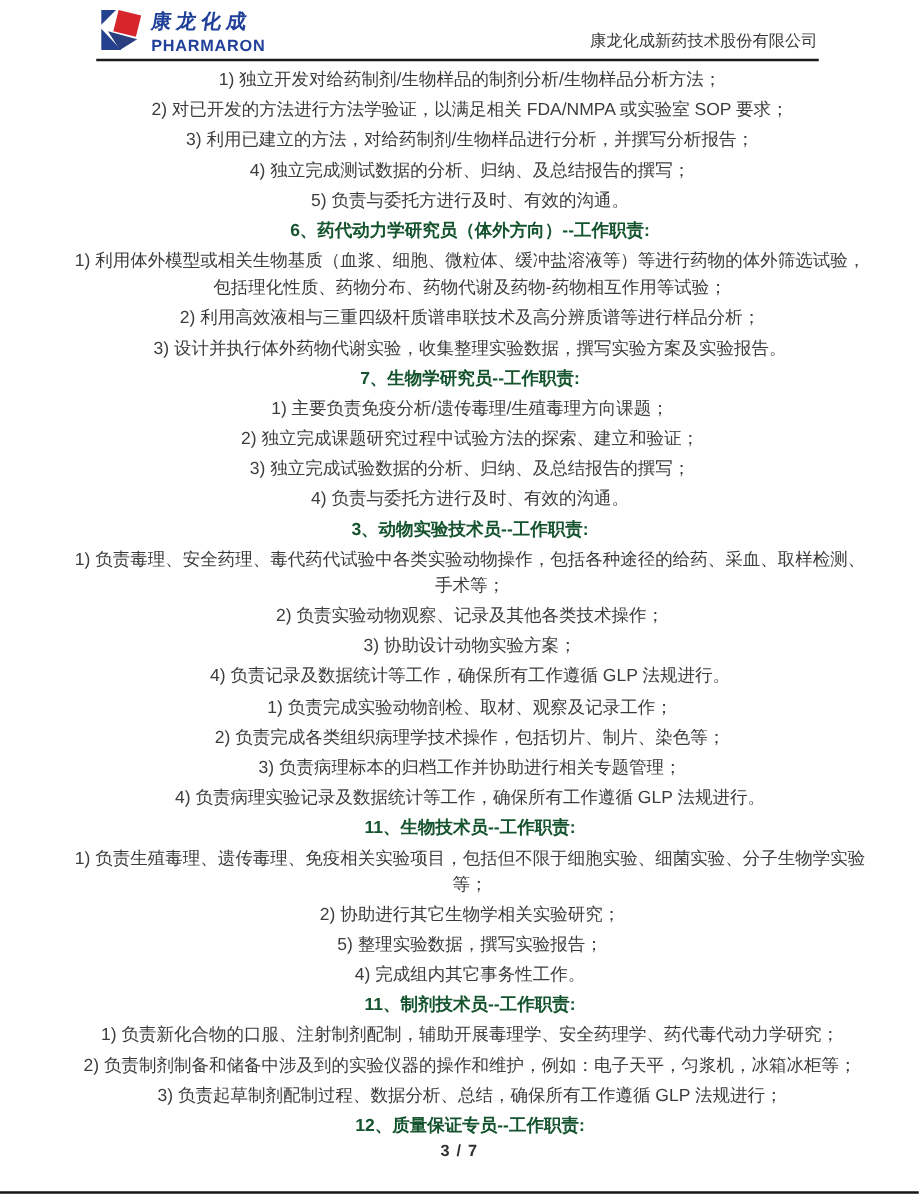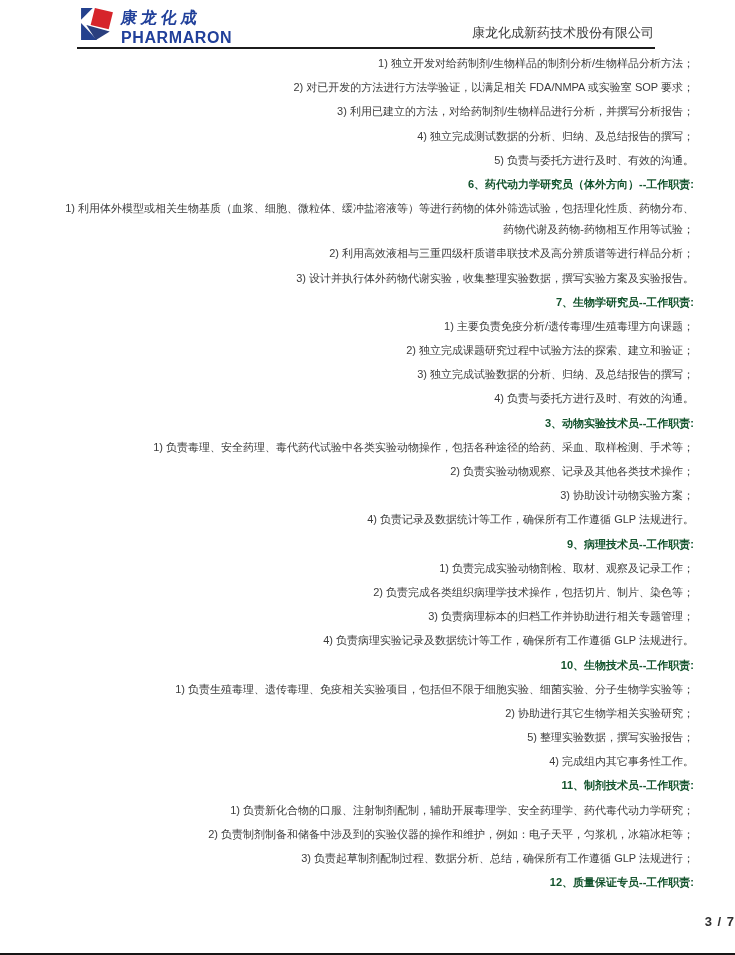--- a/index.html
+++ b/index.html
@@ -18,51 +18,51 @@
   .logo-block { position: absolute; left: 80px; top: 7px; display: flex; align-items: flex-start; }
   .logo-icon { width: 34px; height: 34px; margin-right: 7px; }
   .logo-text { display: flex; flex-direction: column; line-height: 1; padding-top: 3px; }
   .logo-cn {
     color: #21409a; font-weight: bold; font-size: 16px;
     letter-spacing: 4px; transform: skewX(-8deg);
     font-family: "Liberation Serif", "DejaVu Serif", serif;
     white-space: nowrap;
   }
   .logo-en {
-    color: #21409a; font-weight: bold; font-size: 16px;
+    color: #21409a; font-weight: bold; font-size: 13px;
     letter-spacing: 0.6px; margin-top: 4px; white-space: nowrap;
   }
   .company-name {
     position: absolute; right: 81px; top: 24px;
     font-size: 13px; color: #3a3a3a; white-space: nowrap; text-align: center;
   }
   .header-rule {
     position: absolute; left: 77px; right: 80px; top: 47px;
     border-top: 2px solid #1c1c1c;
   }
 
   
   .content {
     position: absolute; left: 58px; top: 53px; width: 636px;
   }
   .content p {
-    font-size: 11px; line-height: 21px;
+    font-size: 14px; line-height: 21px;
     margin-bottom: 3.2px;
     color: #3c3c3c;
-    text-align: right;
+    text-align: center;
     word-break: break-all;
   }
   .content p.h {
     font-weight: bold; color: #14532d;
   }
 
   
   .footer {
     position: absolute; left: 0; right: 0; top: 912px;
-    text-align: right;
+    text-align: center;
   }
   .page-number { font-size: 13px; font-weight: bold; color: #2f2f2f; letter-spacing: 1px; }
   .bottom-edge {
     position: absolute; left: 0; right: 0; bottom: 0; height: 2px;
     background: #161616;
   }
 </style>
 </head>
 <body>
 
@@ -102,27 +102,26 @@
     <p>2) 独立完成课题研究过程中试验方法的探索、建立和验证；</p>
     <p>3) 独立完成试验数据的分析、归纳、及总结报告的撰写；</p>
     <p>4) 负责与委托方进行及时、有效的沟通。</p>
 
     <p class="h">3、动物实验技术员--工作职责:</p>
     <p>1) 负责毒理、安全药理、毒代药代试验中各类实验动物操作，包括各种途径的给药、采血、取样检测、手术等；</p>
     <p>2) 负责实验动物观察、记录及其他各类技术操作；</p>
     <p>3) 协助设计动物实验方案；</p>
     <p>4) 负责记录及数据统计等工作，确保所有工作遵循 GLP 法规进行。</p>
 
-    <p class="h">9、病理技术员--工作职责:</p>
     <p>1) 负责完成实验动物剖检、取材、观察及记录工作；</p>
     <p>2) 负责完成各类组织病理学技术操作，包括切片、制片、染色等；</p>
     <p>3) 负责病理标本的归档工作并协助进行相关专题管理；</p>
     <p>4) 负责病理实验记录及数据统计等工作，确保所有工作遵循 GLP 法规进行。</p>
 
-    <p class="h">10、生物技术员--工作职责:</p>
+    <p class="h">11、生物技术员--工作职责:</p>
     <p>1) 负责生殖毒理、遗传毒理、免疫相关实验项目，包括但不限于细胞实验、细菌实验、分子生物学实验等；</p>
     <p>2) 协助进行其它生物学相关实验研究；</p>
     <p>5) 整理实验数据，撰写实验报告；</p>
     <p>4) 完成组内其它事务性工作。</p>
 
     <p class="h">11、制剂技术员--工作职责:</p>
     <p>1) 负责新化合物的口服、注射制剂配制，辅助开展毒理学、安全药理学、药代毒代动力学研究；</p>
     <p>2) 负责制剂制备和储备中涉及到的实验仪器的操作和维护，例如：电子天平，匀浆机，冰箱冰柜等；</p>
     <p>3) 负责起草制剂配制过程、数据分析、总结，确保所有工作遵循 GLP 法规进行；</p>
 

